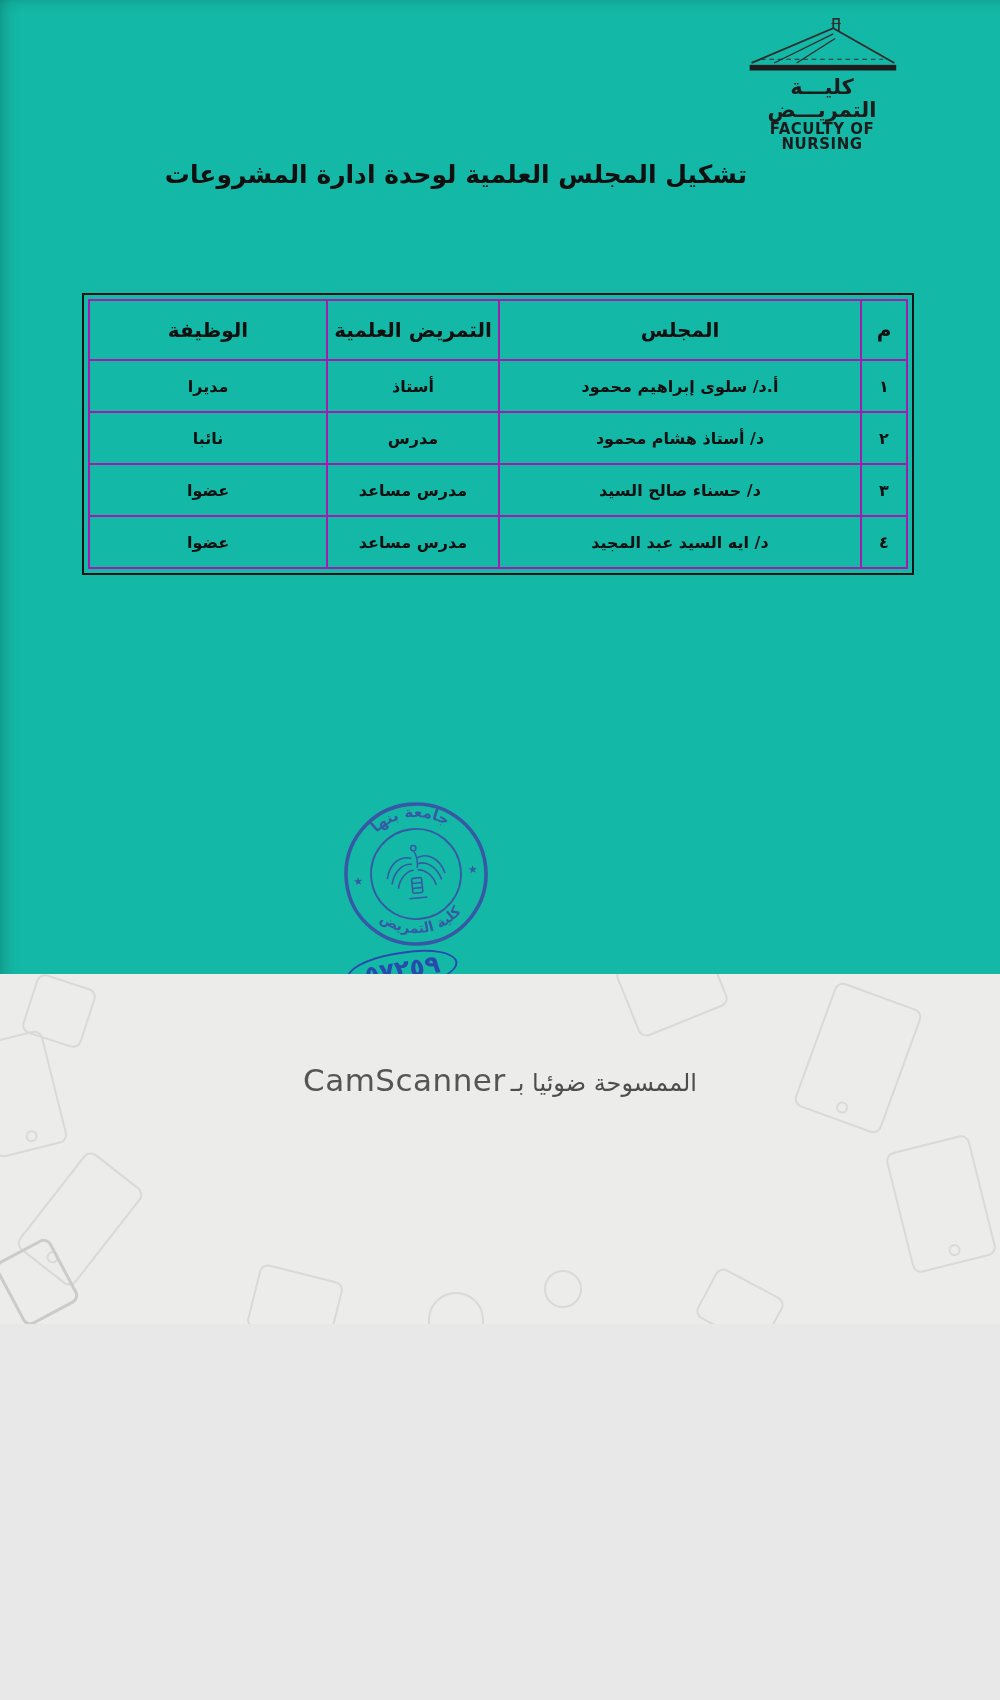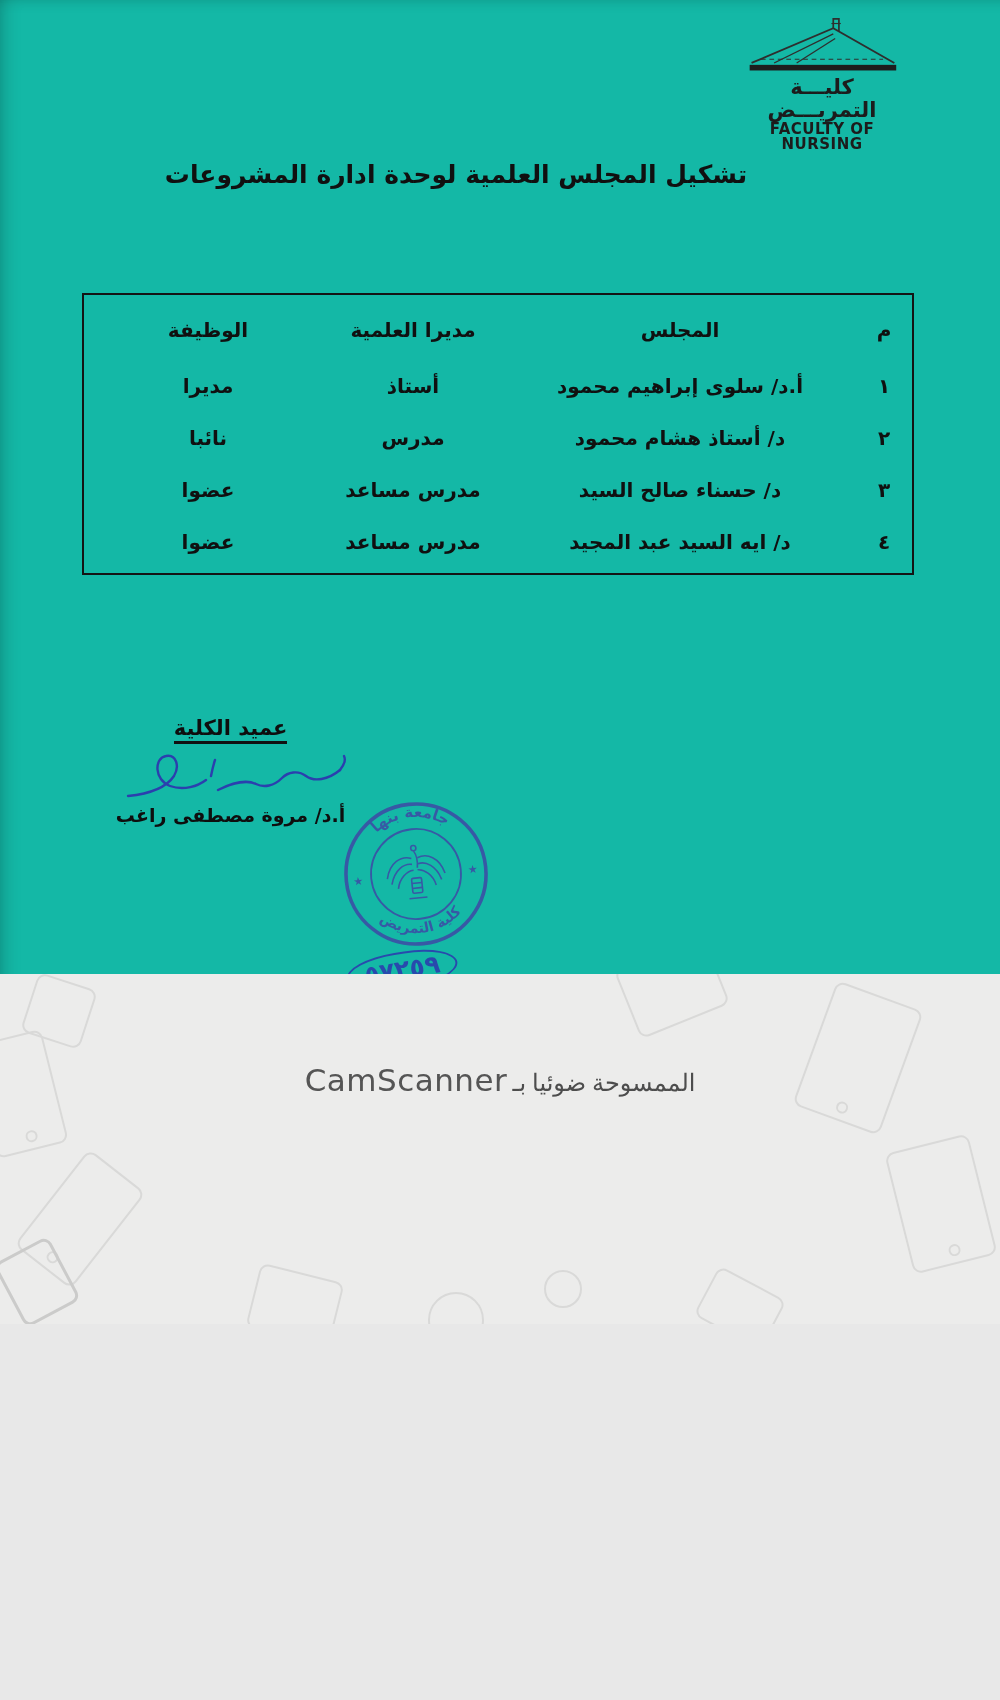--- a/index.html
+++ b/index.html
@@ -18,43 +18,43 @@
   .logo{position:absolute;top:16px;left:733px;width:178px;text-align:center;}
   .logo svg{display:block;margin:0 auto;}
   .logo-ar{font-size:21px;font-weight:bold;color:#1c1c1c;letter-spacing:0;line-height:23px;margin-top:-2px;}
   .logo-en{font-size:15px;font-weight:bold;color:#1c1c1c;letter-spacing:.5px;line-height:15px;}
   
   .doc-title{position:absolute;top:155px;left:0;width:912px;text-align:center;direction:rtl;
     font-weight:bold;font-size:25px;line-height:39px;color:#101010;}
   
   .tbl-wrap{position:absolute;top:293px;left:82px;width:832px;border:2px solid #141414;padding:4px;box-sizing:border-box;}
   table.roster{border-collapse:collapse;width:100%;direction:rtl;table-layout:fixed;}
-  table.roster th,table.roster td{border:2px solid #14b8a6;font-weight:bold;color:#101010;
+  table.roster th,table.roster td{border:2px solid #a21caf;font-weight:bold;color:#101010;
     vertical-align:middle;padding:0 6px;box-sizing:border-box;}
   table.roster th{height:60px;font-size:20px;text-align:center;}
-  table.roster td{height:52px;font-size:20px;text-align:center;}
+  table.roster td{height:52px;font-size:16px;text-align:center;}
   td.cell-name{text-align:right;padding-right:24px;}
   col.c-idx{width:46px;} col.c-name{width:362px;} col.c-deg{width:172px;} col.c-role{width:auto;}
   
   .sig-block{position:absolute;text-align:center;direction:rtl;}
   .sig-right{top:722px;left:552px;width:285px;}
   .sig-left{top:716px;left:108px;width:245px;}
   .sig-title{font-weight:bold;font-size:21px;color:#0e0e0e;}
   .sig-left .sig-title{display:inline-block;border-bottom:3px solid #111;padding-bottom:1px;}
   .sig-name{font-weight:bold;font-size:19px;color:#0e0e0e;margin-top:-4px;}
   .sig-scribble{display:block;margin:2px auto -2px auto;}
   
   .stamp{position:absolute;top:798px;left:340px;width:152px;height:152px;transform:rotate(-6deg);opacity:.92;}
   .stamp-number{position:absolute;top:952px;left:346px;direction:rtl;
     color:#2b3fae;font-size:25px;font-weight:bold;padding:1px 16px 3px 16px;
     border:2.5px solid #2b3fae;border-radius:50%/55%;transform:rotate(-9deg);opacity:.9;}
   
   .footer{position:absolute;left:0;bottom:0;width:1000px;height:350px;background:#ececeb;overflow:hidden;}
   .footer-text{position:absolute;top:88px;left:0;width:100%;text-align:center;direction:rtl;color:#4d4d4d;}
-  .footer-text .ar{font-size:24px;font-family:Liberation Serif, serif;}
+  .footer-text .ar{font-size:24px;}
   .footer-text .brand{font-size:31px;letter-spacing:.5px;color:#555;}
   .shape{position:absolute;border:2.5px solid #d9d9d8;border-radius:9px;}
   .shape .dot{position:absolute;left:50%;bottom:6px;width:8px;height:8px;margin-left:-4px;
     border:2px solid #d9d9d8;border-radius:50%;}
   .shape.circle{border-radius:50%;}
   .shape.dark{border-color:#cbcbca;border-width:3px;}
 </style>
 </head>
 <body>
 
@@ -85,21 +85,21 @@
       <colgroup>
           <col class="c-idx">
           <col class="c-name">
           <col class="c-deg">
           <col class="c-role">
         </colgroup>
       <thead>
         <tr>
           <th>م</th>
           <th>المجلس</th>
-          <th>مديرا العلمية</th>
+          <th>التمريض العلمية</th>
           <th>الوظيفة</th>
         </tr>
       </thead>
       <tbody>
         <tr>
           <td>١</td>
           <td class="cell-name">أ.د/ سلوى إبراهيم محمود</td>
           <td>أستاذ</td>
           <td>مديرا</td>
         </tr>
@@ -119,32 +119,20 @@
           <td>٤</td>
           <td class="cell-name">د/ ايه السيد عبد المجيد</td>
           <td>مدرس مساعد</td>
           <td>عضوا</td>
         </tr>
       </tbody>
     </table>
   </div>
 
 
-  <div class="sig-block sig-left">
-    <div class="sig-title">عميد الكلية</div>
-    <svg class="sig-scribble" width="238" height="62" viewBox="0 0 238 62">
-      <g stroke="#2b3fae" stroke-width="2.4" fill="none" stroke-linecap="round">
-        <path d="M16 50 C 36 48, 54 42, 62 30 C 68 20, 64 8, 54 10 C 42 12, 42 34, 58 40 C 72 45, 86 40, 94 34"></path>
-        <path d="M103 14 C 101 20, 100 25, 99 30"></path>
-        <path d="M106 44 C 122 36, 136 34, 144 38 C 152 42, 162 40, 170 32 C 176 26, 186 24, 194 30 C 202 36, 216 34, 228 24"></path>
-        <path d="M228 24 C 232 19, 234 14, 232 10"></path>
-      </g>
-    </svg>
-    <div class="sig-name">أ.د/ مروة مصطفى راغب</div>
-  </div>
 
   <svg class="stamp" viewBox="-76 -76 152 152">
     <g fill="none" stroke="#3a52a5">
       <circle cx="0" cy="0" r="70" stroke-width="3.6"></circle>
       <circle cx="0" cy="0" r="45" stroke-width="1.8"></circle>
     </g>
     <defs>
       <path id="arcTop" d="M -57 0 A 57 57 0 0 1 57 0"></path>
       <path id="arcBot" d="M -59 0 A 59 59 0 0 0 59 0"></path>
     </defs>

